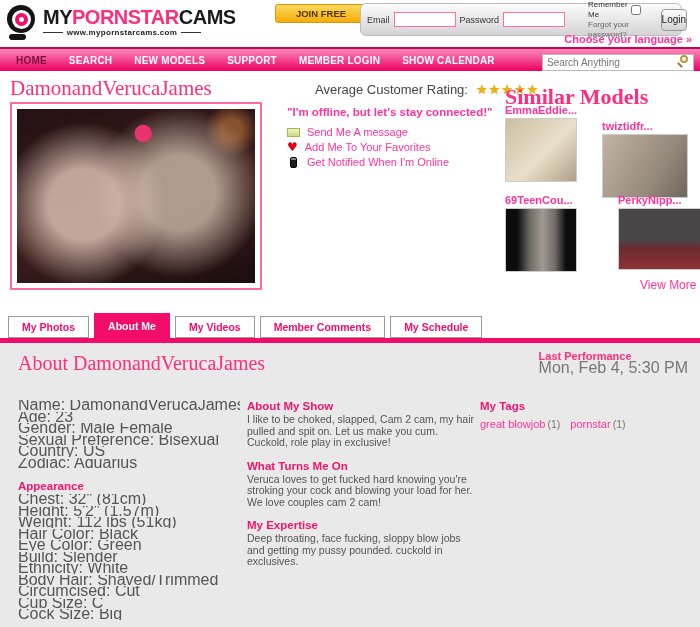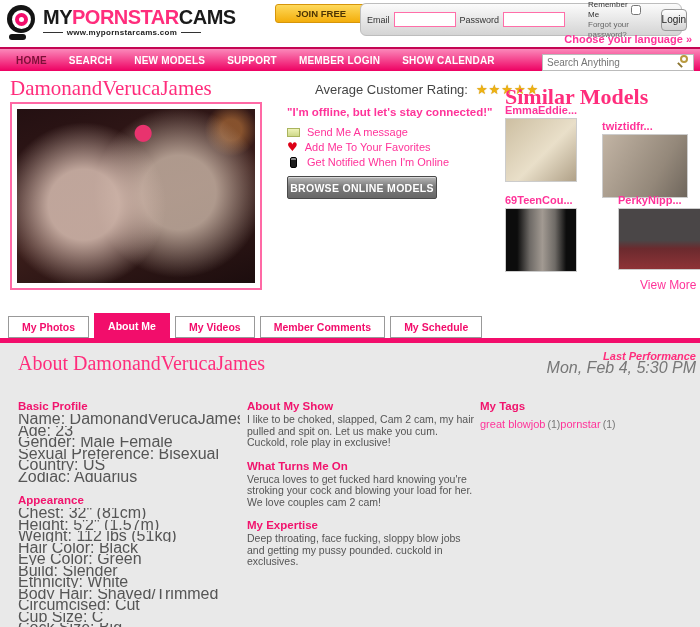--- a/index.html
+++ b/index.html
@@ -81,32 +81,32 @@
 
   
   .tabs{position:absolute;left:8px;top:313px;display:flex;align-items:flex-end;gap:5px;}
   .tab{display:flex;align-items:center;padding:0 13px;height:22px;background:#fff;border:1px solid #999;font-size:10.5px;font-weight:bold;color:var(--accent);cursor:pointer;white-space:nowrap;}
   .tab.active{height:25px;background:var(--accent);border-color:var(--accent);color:#fff;}
   .pink-bar{position:absolute;left:0;top:338px;width:700px;height:5px;background:var(--accent);}
 
   
   .about-bg{position:absolute;left:0;top:343px;width:700px;height:284px;background:var(--bgGray);}
   .about-heading{position:absolute;left:18px;top:352px;font-family:"Liberation Serif","DejaVu Serif",serif;font-size:20px;font-weight:normal;color:var(--serifPink);}
-  .lastperf{position:absolute;right:4px;top:350px;text-align:right;line-height:12px;font-style:italic;}
+  .lastperf{position:absolute;right:12px;top:350px;line-height:12px;}
   .lastperf .lp-label{font-size:11px;font-weight:bold;color:var(--serifPink);}
   .lastperf .lp-value{font-size:16px;color:#777;}
   .col{position:absolute;top:400px;}
   .col1{left:18px;width:222px;}
   .col2{left:247px;width:230px;}
   .col3{left:480px;width:212px;}
   .sec-title{font-size:11.5px;font-weight:bold;color:#f1146d;margin-bottom:2px;}
   .row{font-size:16px;color:var(--textGray);line-height:10.5px;height:10.5px;white-space:nowrap;overflow:hidden;margin-bottom:1px;}
   .para{font-size:10.5px;color:var(--textGray);line-height:11.5px;margin-bottom:11px;}
   .gap{height:11px;}
-  .tags-row{margin-top:0;display:flex;}
+  .tags-row{margin-top:0;display:flex;gap:10px;}
   .tag a{font-size:11px;color:var(--link);text-decoration:none;cursor:pointer;}
   .tag .cnt{font-size:10.5px;color:#777;margin-left:2px;}
 </style>
 </head>
 <body>
 
 <div class="page">
 
   <header class="hdr">
     <div class="logo">
@@ -178,21 +178,20 @@
     </div>
     <div class="action">
       <span class="ico-heart">♥</span>
       <span class="lbl">Add Me To Your Favorites</span>
     </div>
     <div class="action">
       <i class="ico-phone"></i>
       <span class="lbl">Get Notified When I'm Online</span>
     </div>
   </div>
-  <button class="browse">BROWSE ONLINE MODELS</button>
 
   <h2 class="sim-title">Similar Models</h2>
   <div class="card c1">
     <a>EmmaEddie...</a>
     <div class="thumb"></div>
   </div>
   <div class="card c2c">
     <a>twiztidfr...</a>
     <div class="thumb"></div>
   </div>
@@ -216,21 +215,20 @@
   <div class="pink-bar"></div>
 
   <div class="about-bg"></div>
   <h2 class="about-heading">About DamonandVerucaJames</h2>
   <div class="lastperf">
     <div class="lp-label">Last Performance</div>
     <div class="lp-value">Mon, Feb 4, 5:30 PM</div>
   </div>
 
   <div class="col col1">
-    <div class="sec-title">Basic Profile</div>
     <div class="row">Name: DamonandVerucaJames</div>
     <div class="row">Age: 23</div>
     <div class="row">Gender: Male Female</div>
     <div class="row">Sexual Preference: Bisexual</div>
     <div class="row">Country: US</div>
     <div class="row">Zodiac: Aquarius</div>
     <div class="gap"></div>
     <div class="sec-title">Appearance</div>
     <div class="row">Chest: 32" (81cm)</div>
     <div class="row">Height: 5'2" (1.57m)</div>

